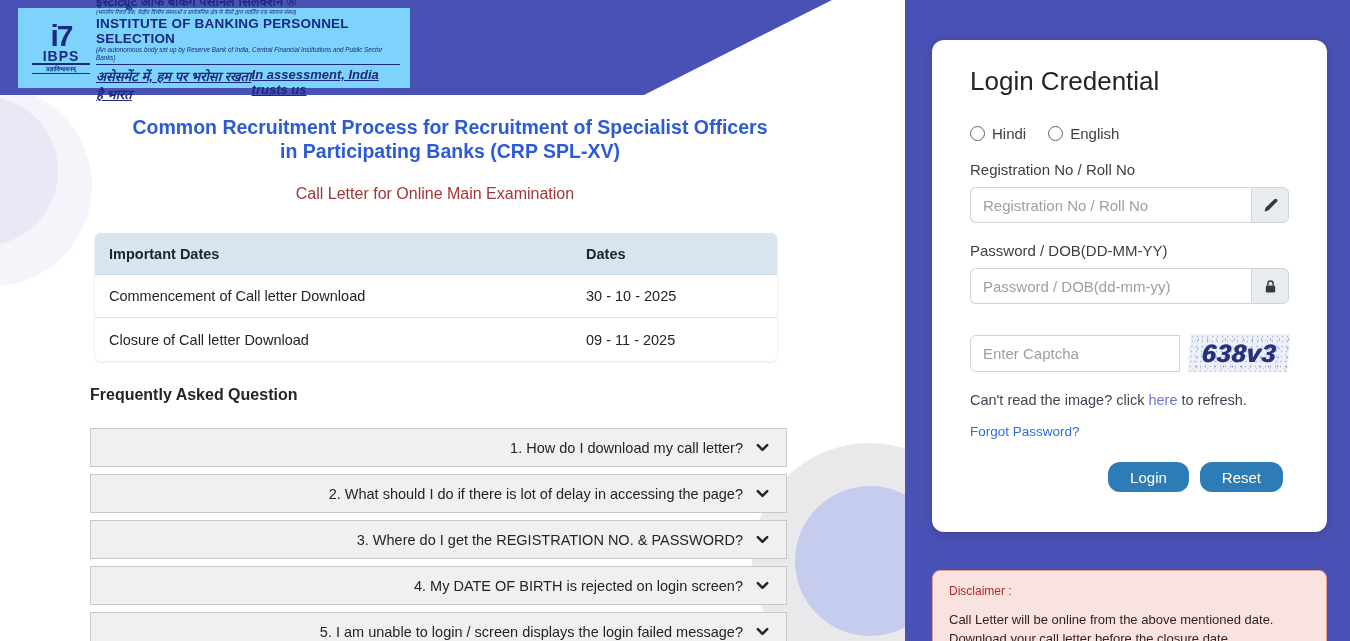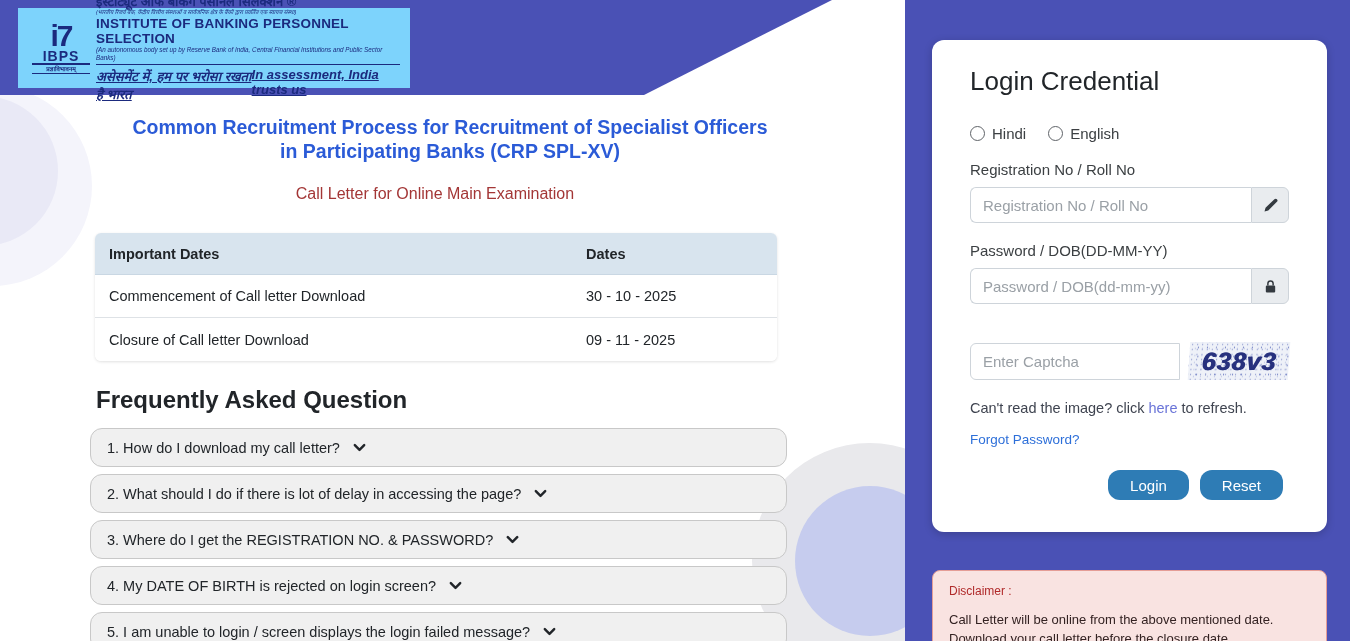--- a/index.html
+++ b/index.html
@@ -54,25 +54,25 @@
   .dates-table {
     position:absolute; top:233px; left:5px; width:682px; background:#fff;
     border-radius:6px; box-shadow:0 1px 3px rgba(0,0,0,0.12); overflow:hidden; font-size:14.5px;
   }
   .dt-row { display:flex; align-items:center; height:43px; border-bottom:1px solid #dee2e6; background:#fff; }
   .dt-row:last-child { border-bottom:none; }
   .dt-header { background:#d8e4ee; font-weight:bold; height:42px; border-bottom:1px solid #c9d7e3; }
   .dt-c1 { width:72%; padding-left:14px; }
   .dt-c2 { width:28%; }
 
-  .faq-heading { position:absolute; top:386px; left:6px; font-size:24px; font-weight:600; color:#212529; }
+  .faq-heading { position:absolute; top:386px; left:0; font-size:16px; font-weight:600; color:#212529; }
   .faq-list { position:absolute; top:428px; left:0; width:697px; }
   .faq-item {
-    height:39px; margin-bottom:7px; background:#f0f0f0; border:1px solid #c8c8c8; border-radius:12px;
-    display:flex; align-items:center; justify-content:flex-start; padding:0 16px; font-size:14.5px;
+    height:39px; margin-bottom:7px; background:#f0f0f0; border:1px solid #c8c8c8; border-radius:0;
+    display:flex; align-items:center; justify-content:flex-end; padding:0 16px; font-size:14.5px;
     color:#212529; cursor:pointer;
   }
   .chev { flex:0 0 auto; margin-left:12px; display:flex; align-items:center; }
 
   
   .login-card {
     position:absolute; left:932px; top:40px; width:395px; height:492px; background:#ffffff;
     border-radius:12px; z-index:3; padding:26px 38px 0 38px; box-shadow:0 2px 8px rgba(0,0,0,0.2);
   }
   .login-title { font-size:26px; font-weight:500; color:#212529; }
@@ -83,21 +83,21 @@
   .input-group { display:flex; margin-top:9px; }
   .input-group input {
     flex:1; height:36px; border:1px solid #ced4da; border-right:none; border-radius:6px 0 0 6px;
     padding:0 12px; font-size:15px; color:#212529; outline:none; font-family:"Liberation Sans", sans-serif;
   }
   .input-group input::placeholder { color:#9aa0a6; }
   .addon {
     width:38px; height:36px; background:#e9ecef; border:1px solid #ced4da; border-radius:0 6px 6px 0;
     display:flex; align-items:center; justify-content:center; cursor:pointer;
   }
-  .captcha-row { display:flex; margin-top:38px; align-items:center;justify-content:flex-end; }
+  .captcha-row { display:flex; margin-top:30px; align-items:center;justify-content:flex-end; }
   .captcha-row input {
     width:210px; height:37px; border:1px solid #ced4da; border-radius:6px 0 0 6px; padding:0 12px;
     font-size:15px; outline:none; font-family:"Liberation Sans", sans-serif;
   }
   .captcha-row input::placeholder { color:#9aa0a6; }
   .captcha-img {
     width:101px; height:38px; margin-left:9px; display:flex; align-items:center; justify-content:center;
     background:
       radial-gradient(#9fa9d6 0.8px, transparent 0.9px),
       radial-gradient(#c6cde8 0.9px, transparent 1px),

